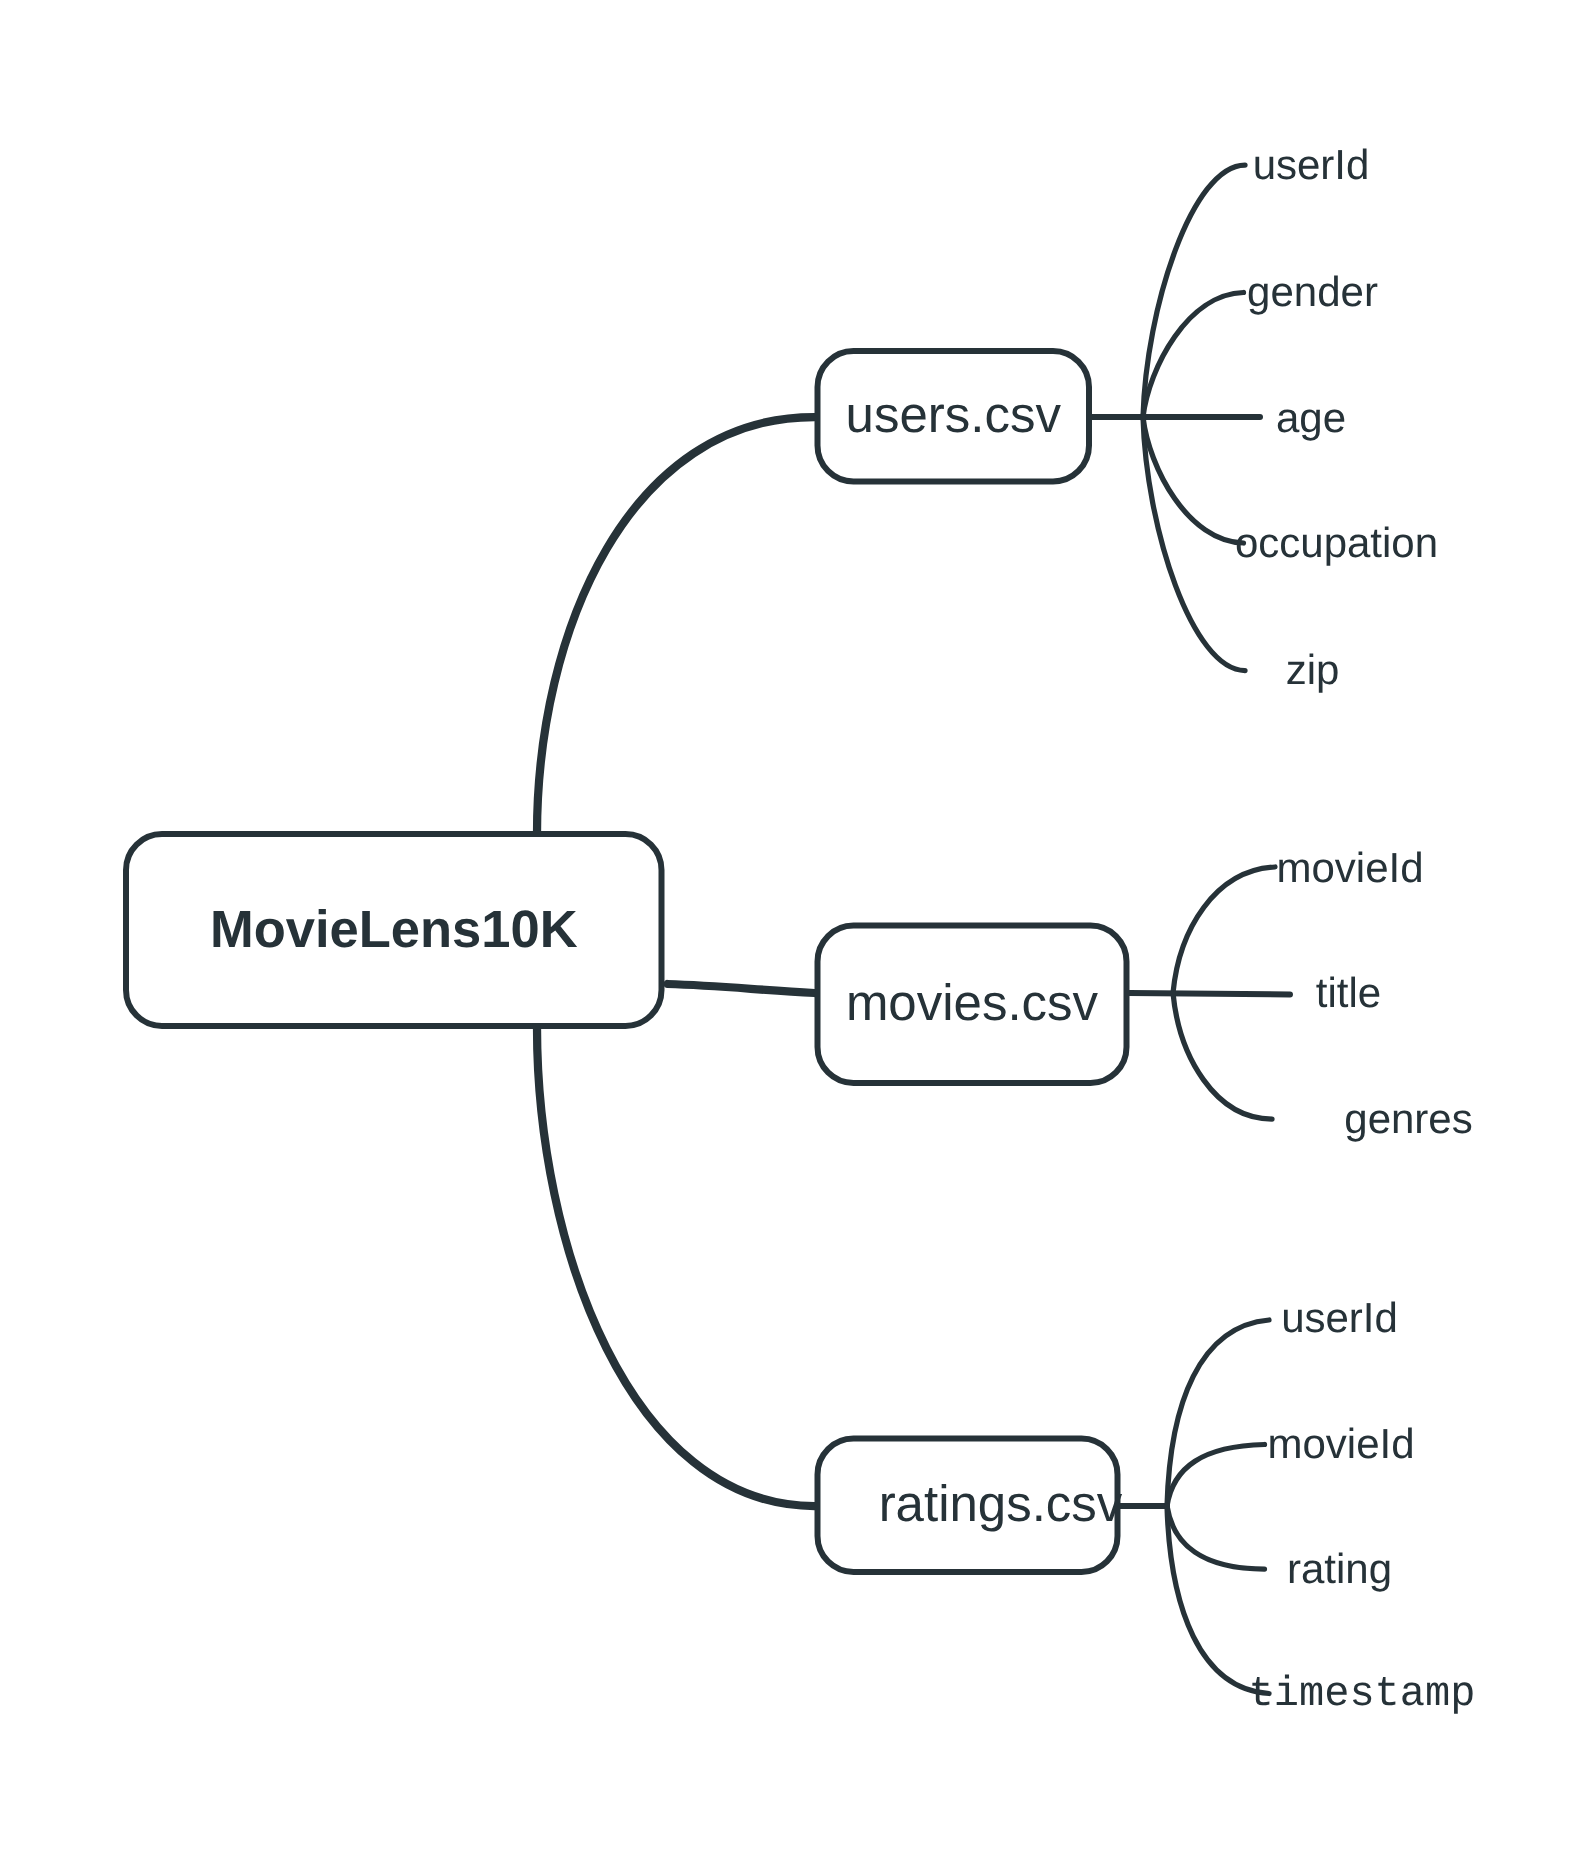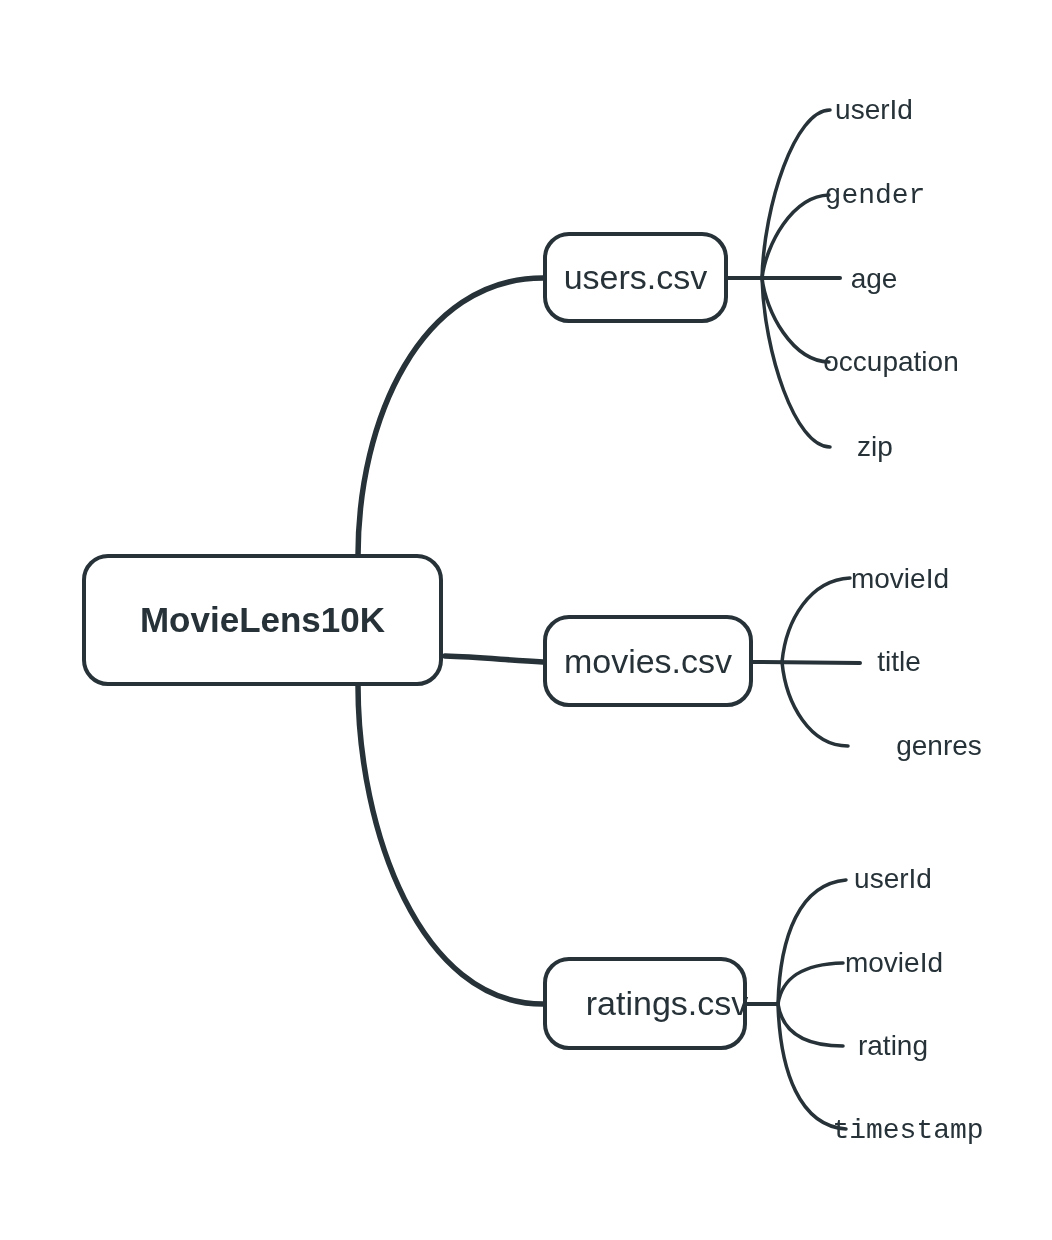--- a/index.html
+++ b/index.html
@@ -45,21 +45,21 @@
   .node-root {
     left: 82px; top: 554px;
     width: 361px; height: 132px;
     font-size: 35px;
     font-weight: bold;
   }
   .node-child {
     font-size: 34px;
   }
   .node-users   { left: 543px; top: 232px; width: 185px; height: 91px; }
-  .node-movies  { left: 543px; top: 615px; width: 210px; height: 92px; }
+  .node-movies  { left: 543px; top: 615px; width: 210px; height: 109px; }
   .node-ratings { left: 543px; top: 957px; width: 204px; height: 93px; padding-left: 44px; }
   .leaf {
     position: absolute;
     transform: translate(-50%, -50%);
     font-size: 28px;
     color: var(--text);
     white-space: nowrap;
   }
 </style>
 </head>
@@ -100,21 +100,21 @@
 
   <div class="node node-child node-movies">
     <span>movies.csv</span>
   </div>
 
   <div class="node node-child node-ratings">
     <span>ratings.csv</span>
   </div>
 
   <div class="leaf" style="left:874px; top:110px;">userId</div>
-  <div class="leaf" style="left:875px; top:195px;font-family:Liberation Mono, monospace;">gender</div>
+  <div class="leaf" style="left:875px; top:195px;">gender</div>
   <div class="leaf" style="left:874px; top:279px;">age</div>
   <div class="leaf" style="left:891px; top:362px;">occupation</div>
   <div class="leaf" style="left:875px; top:447px;">zip</div>
 
   <div class="leaf" style="left:900px; top:579px;">movieId</div>
   <div class="leaf" style="left:899px; top:662px;">title</div>
   <div class="leaf" style="left:899px; top:746px;margin-left:40px;">genres</div>
 
   <div class="leaf" style="left:893px; top:879px;">userId</div>
   <div class="leaf" style="left:894px; top:963px;">movieId</div>

